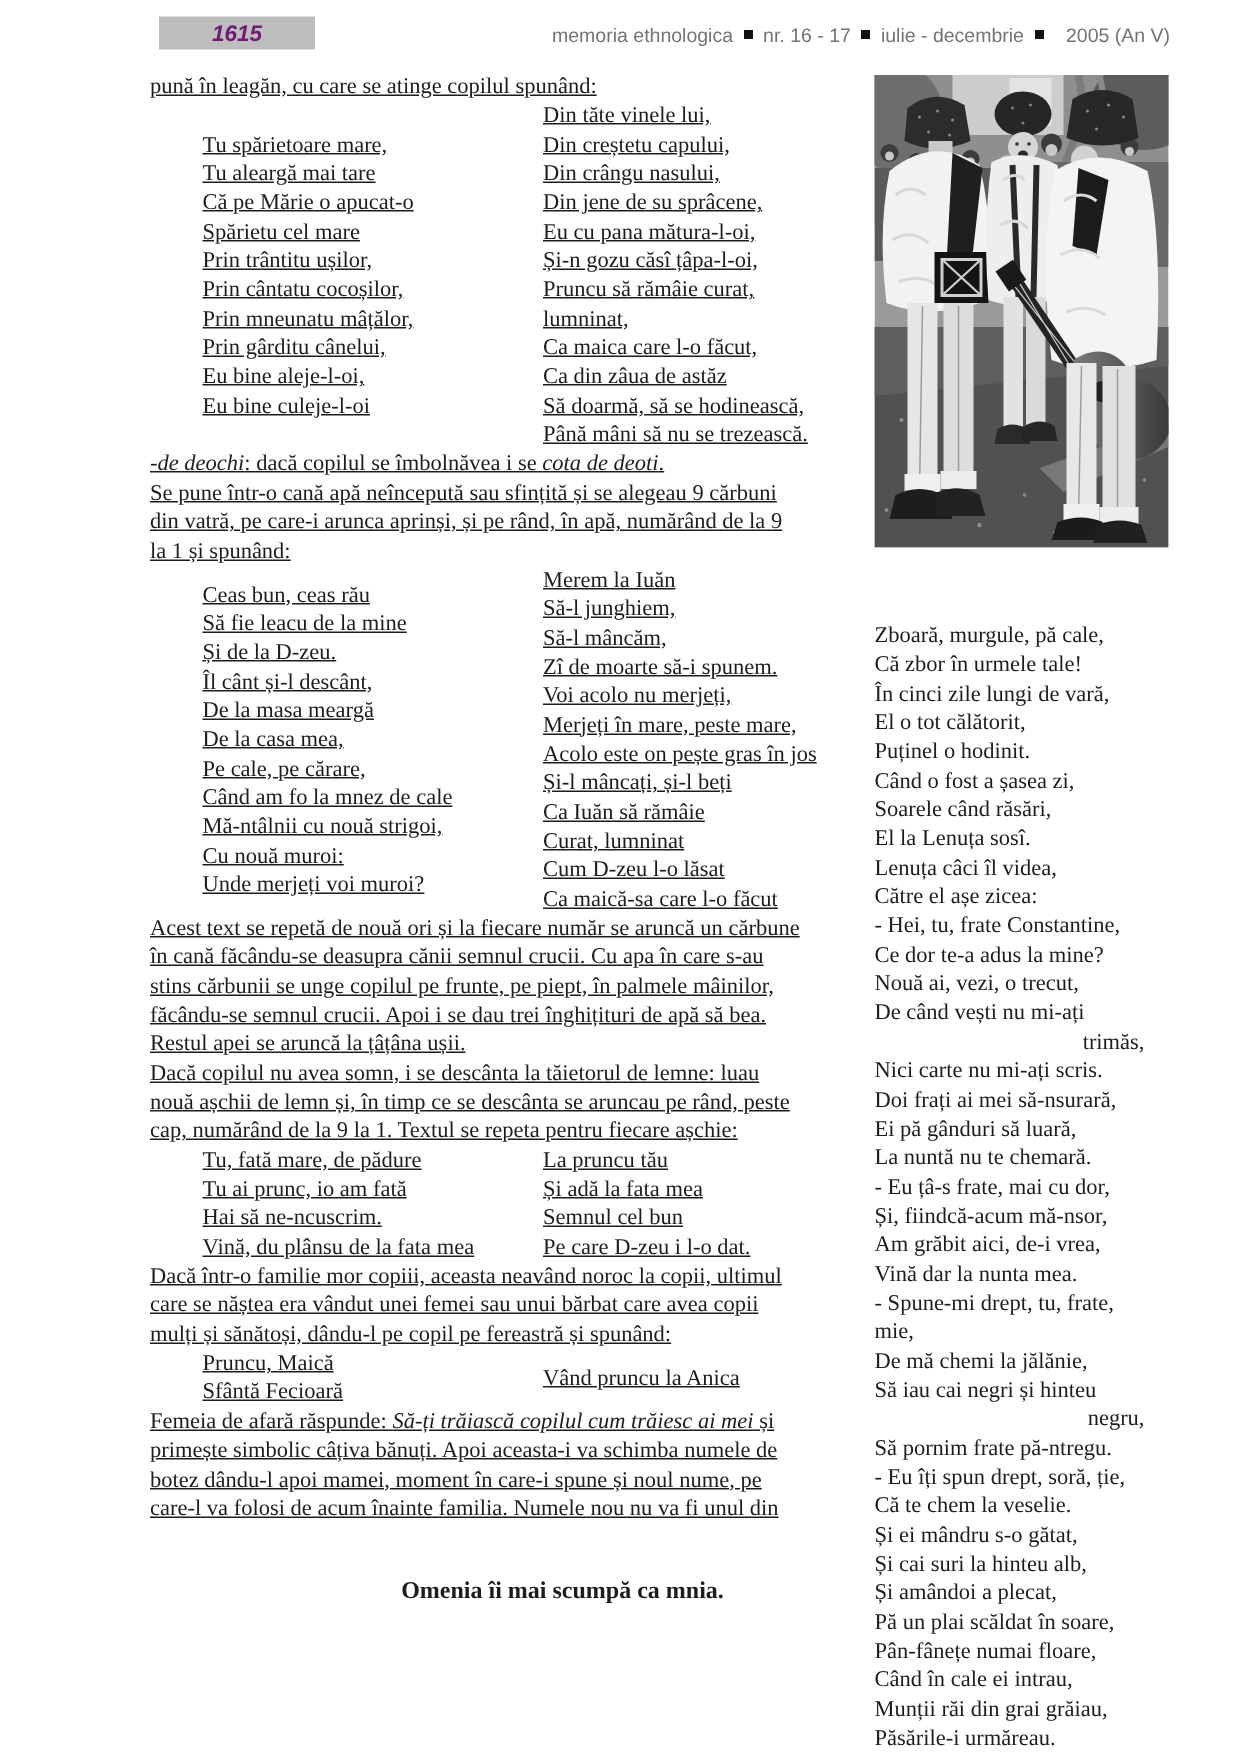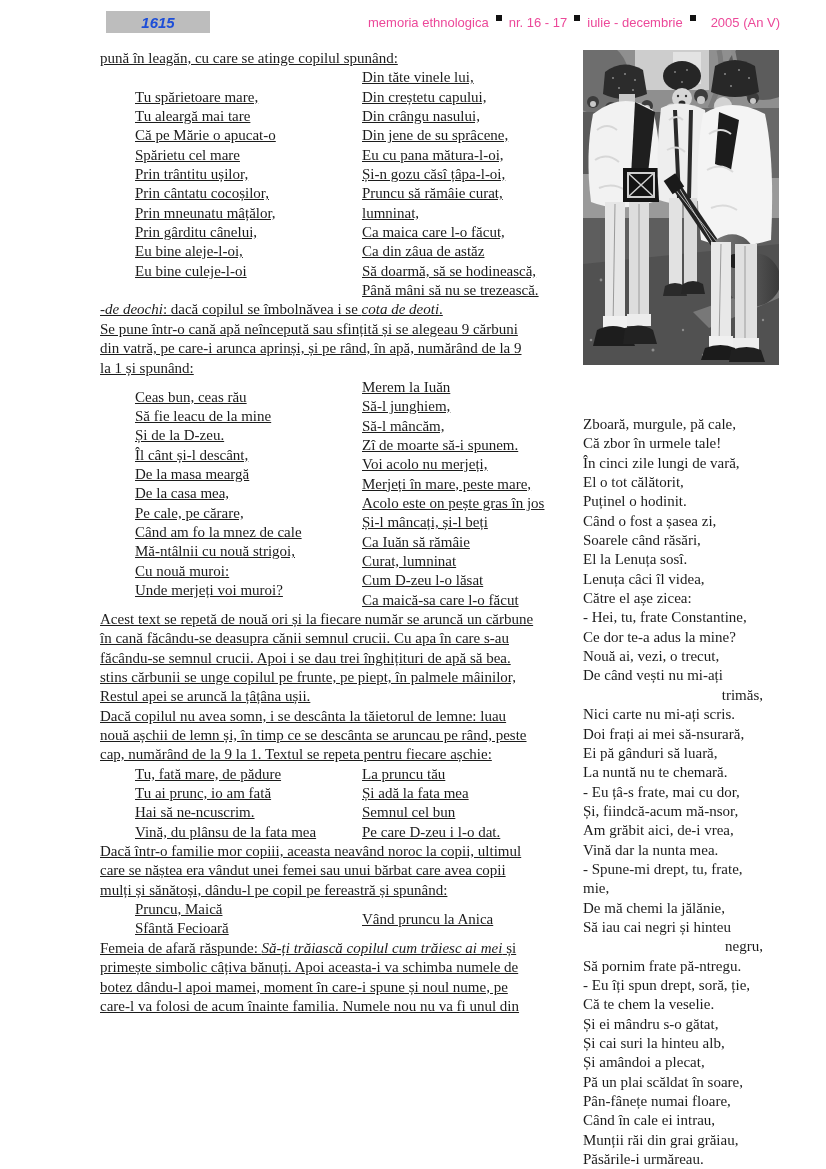--- a/index.html
+++ b/index.html
@@ -7,26 +7,26 @@
   .page {
     position:relative; width:826px; height:1169px; margin:0 auto;
     background:#ffffff; color:#1c1c1c; overflow:hidden;
     font-family:"Liberation Serif", serif;
   }
   
   .pagenum-box {
     position:absolute; left:106px; top:11px; width:104px; height:22px;
     background:#bdbdbd; display:flex; align-items:center; justify-content:center;
     font-family:"Liberation Sans", sans-serif; font-style:italic; font-weight:600;
-    font-size:15px; color:#1d4ed8;
+    font-size:15px; color:#701a75;
   }
   .journal-line {
     position:absolute; top:15px; right:46px; height:16px;
-    font-family:"Liberation Sans", sans-serif; font-size:13px; color:#ec4899;
-    display:flex; align-items:flex-start; gap:7px; white-space:nowrap;
+    font-family:"Liberation Sans", sans-serif; font-size:13px; color:#737373;
+    display:flex; align-items:center; gap:7px; white-space:nowrap;
   }
   .sq { width:6px; height:6px; background:#111; display:inline-block; flex:none; }
   .yr { margin-left:8px; }
   
   .text-col {
     position:absolute; left:100px; top:49px; width:480px;
     font-size:15px; line-height:19.35px;text-decoration:underline;
   }
   .vline { white-space:nowrap; }
   .verse { display:flex; align-items:center; }
@@ -132,22 +132,22 @@
           <div class="vline">Ca Iuăn să rămâie</div>
           <div class="vline">Curat, lumninat</div>
           <div class="vline">Cum D-zeu l-o lăsat</div>
           <div class="vline">Ca maică-sa care l-o făcut</div>
         </div>
     </div>
 
     <div class="para">
         <div class="vline">Acest text se repetă de nouă ori și la fiecare număr se aruncă un cărbune</div>
         <div class="vline">în cană făcându-se deasupra cănii semnul crucii. Cu apa în care s-au</div>
+        <div class="vline">stins cărbunii se unge copilul pe frunte, pe piept, în palmele mâinilor,</div>
         <div class="vline">făcându-se semnul crucii. Apoi i se dau trei înghițituri de apă să bea.</div>
-        <div class="vline">stins cărbunii se unge copilul pe frunte, pe piept, în palmele mâinilor,</div>
         <div class="vline">Restul apei se aruncă la țâțâna ușii.</div>
       </div>
     <div class="para">
         <div class="vline">Dacă copilul nu avea somn, i se descânta la tăietorul de lemne: luau</div>
         <div class="vline">nouă așchii de lemn și, în timp ce se descânta se aruncau pe rând, peste</div>
         <div class="vline">cap, numărând de la 9 la 1. Textul se repeta pentru fiecare așchie:</div>
       </div>
 
     <div class="verse">
       <div class="vleft">
@@ -350,14 +350,15 @@
       <div class="vline">Și ei mândru s-o gătat,</div>
       <div class="vline">Și cai suri la hinteu alb,</div>
       <div class="vline">Și amândoi a plecat,</div>
       <div class="vline">Pă un plai scăldat în soare,</div>
       <div class="vline">Pân-fânețe numai floare,</div>
       <div class="vline">Când în cale ei intrau,</div>
       <div class="vline">Munții răi din grai grăiau,</div>
       <div class="vline">Păsările-i urmăreau.</div>
     </div>
 
+  <div class="motto">Omenia îi mai scumpă ca mnia.</div>
 
 </div>
 
 </body></html>

